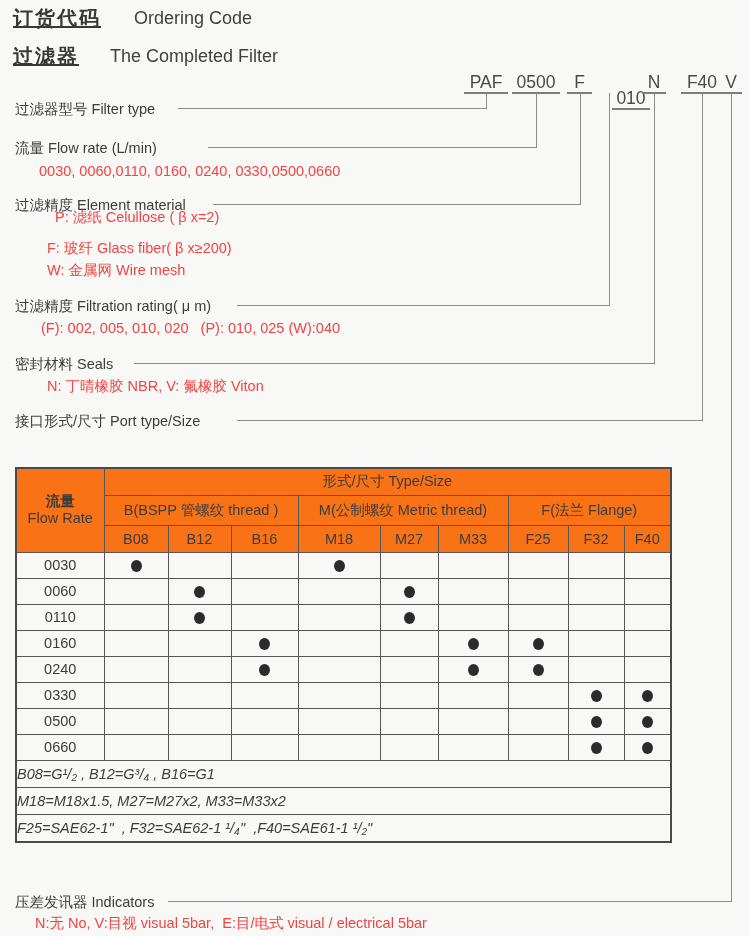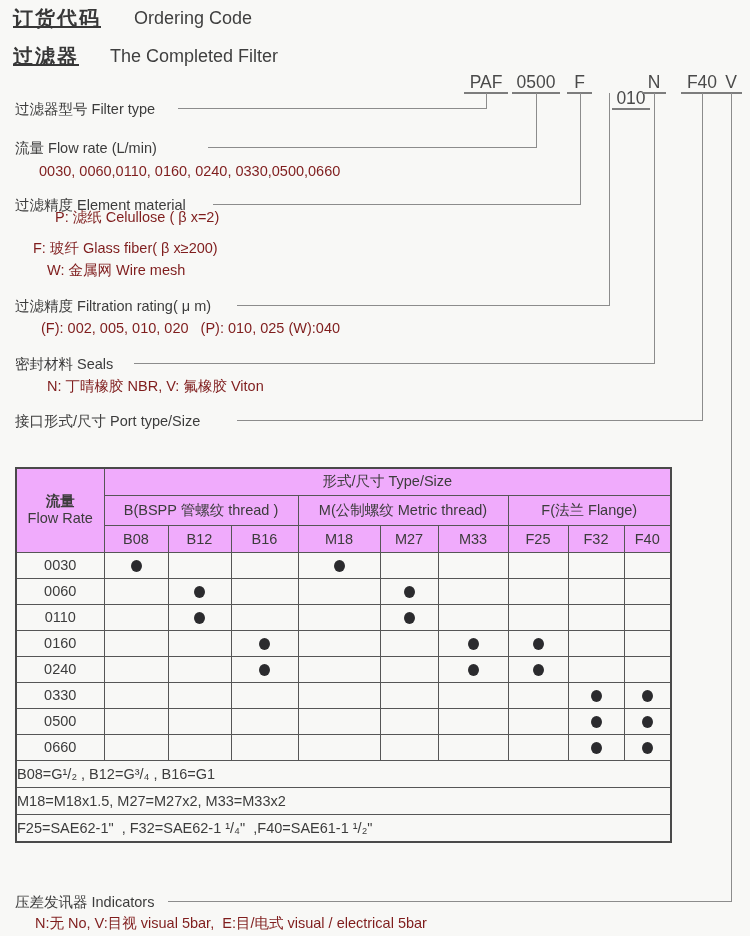--- a/index.html
+++ b/index.html
@@ -17,40 +17,40 @@
   .code-seg{
     position:absolute;top:72px;height:20px;line-height:20px;
     text-align:center;font-size:17.5px;color:#4a4a4a;
     border-bottom:2px solid #7d7d7d;white-space:pre;
   }
   
   .v-line{position:absolute;width:1px;background:#8c8c8c;}
   .h-line{position:absolute;height:1px;background:#8c8c8c;}
   
   .label-line{position:absolute;font-size:14.5px;color:#3c3c3c;white-space:pre;line-height:16px;}
-  .sub-line{position:absolute;font-size:14.5px;color:#7f1d1d;white-space:pre;line-height:16px;}
+  .sub-line{position:absolute;font-size:14.5px;color:#ef4444;white-space:pre;line-height:16px;}
   
   .spec-table{
     position:absolute;left:15px;top:467px;width:655px;
     border-collapse:collapse;table-layout:fixed;
     font-size:14.5px;color:#3c3c3c;
   }
   .spec-table th,.spec-table td{border:1px solid #565656;padding:0;}
   .spec-table{border:2px solid #4a4a4a;}
-  .spec-table thead th{background:#f0abfc;font-weight:normal;text-align:center;}
+  .spec-table thead th{background:#f97316;font-weight:normal;text-align:center;}
   .hrow1{height:27px;}
   .hrow2{height:30px;}
   .hrow3{height:27px;}
   .corner-zh{font-weight:bold;font-size:14.5px;line-height:17px;}
   .corner-en{font-size:14.5px;line-height:17px;}
   .spec-table tbody tr{height:26px;}
   .flow-cell{text-align:center;margin-top:8px;}
   .mark-cell{text-align:center;vertical-align:middle;}
   .dot{display:inline-block;width:11px;height:12px;background:#2b2b2e;border-radius:50%;vertical-align:middle;}
-  .footnote-cell{text-align:left;padding-left:28px;height:26px;white-space:pre;}
+  .footnote-cell{text-align:left;padding-left:28px;height:26px;white-space:pre;font-style:italic;}
 </style>
 </head>
 <body>
 
 <div class="canvas">
 
   <div class="abs title-zh" style="left:13px;top:5px;">订货代码</div>
   <div class="abs title-en" style="left:134px;top:8px;">Ordering Code</div>
   <div class="abs title-zh" style="left:13px;top:43px;">过滤器</div>
   <div class="abs title-en" style="left:110px;top:46px;">The Completed Filter</div>
@@ -79,21 +79,21 @@
   <div class="h-line" style="left:237px;top:420px;width:466px;"></div>
   <div class="h-line" style="left:168px;top:901px;width:564px;"></div>
 
   <div class="label-line" style="left:15px;top:101px;">过滤器型号 Filter type</div>
 
   <div class="label-line" style="left:15px;top:140px;">流量 Flow rate (L/min)</div>
   <div class="sub-line" style="left:39px;top:163px;">0030, 0060,0110, 0160, 0240, 0330,0500,0660</div>
 
   <div class="label-line" style="left:15px;top:197px;">过滤精度 Element material</div>
   <div class="sub-line" style="left:47px;top:209px;margin-left:8px;">P: 滤纸 Celullose ( β x=2)</div>
-  <div class="sub-line" style="left:33px;top:240px;text-align:right;">F: 玻纤 Glass fiber( β x≥200)</div>
+  <div class="sub-line" style="left:47px;top:240px;text-align:right;">F: 玻纤 Glass fiber( β x≥200)</div>
   <div class="sub-line" style="left:47px;top:262px;">W: 金属网 Wire mesh</div>
 
   <div class="label-line" style="left:15px;top:298px;">过滤精度 Filtration rating( μ m)</div>
   <div class="sub-line" style="left:41px;top:320px;">(F): 002, 005, 010, 020   (P): 010, 025 (W):040</div>
 
   <div class="label-line" style="left:15px;top:356px;">密封材料 Seals</div>
   <div class="sub-line" style="left:47px;top:378px;">N: 丁晴橡胶 NBR, V: 氟橡胶 Viton</div>
 
   <div class="label-line" style="left:15px;top:413px;">接口形式/尺寸 Port type/Size</div>
 

